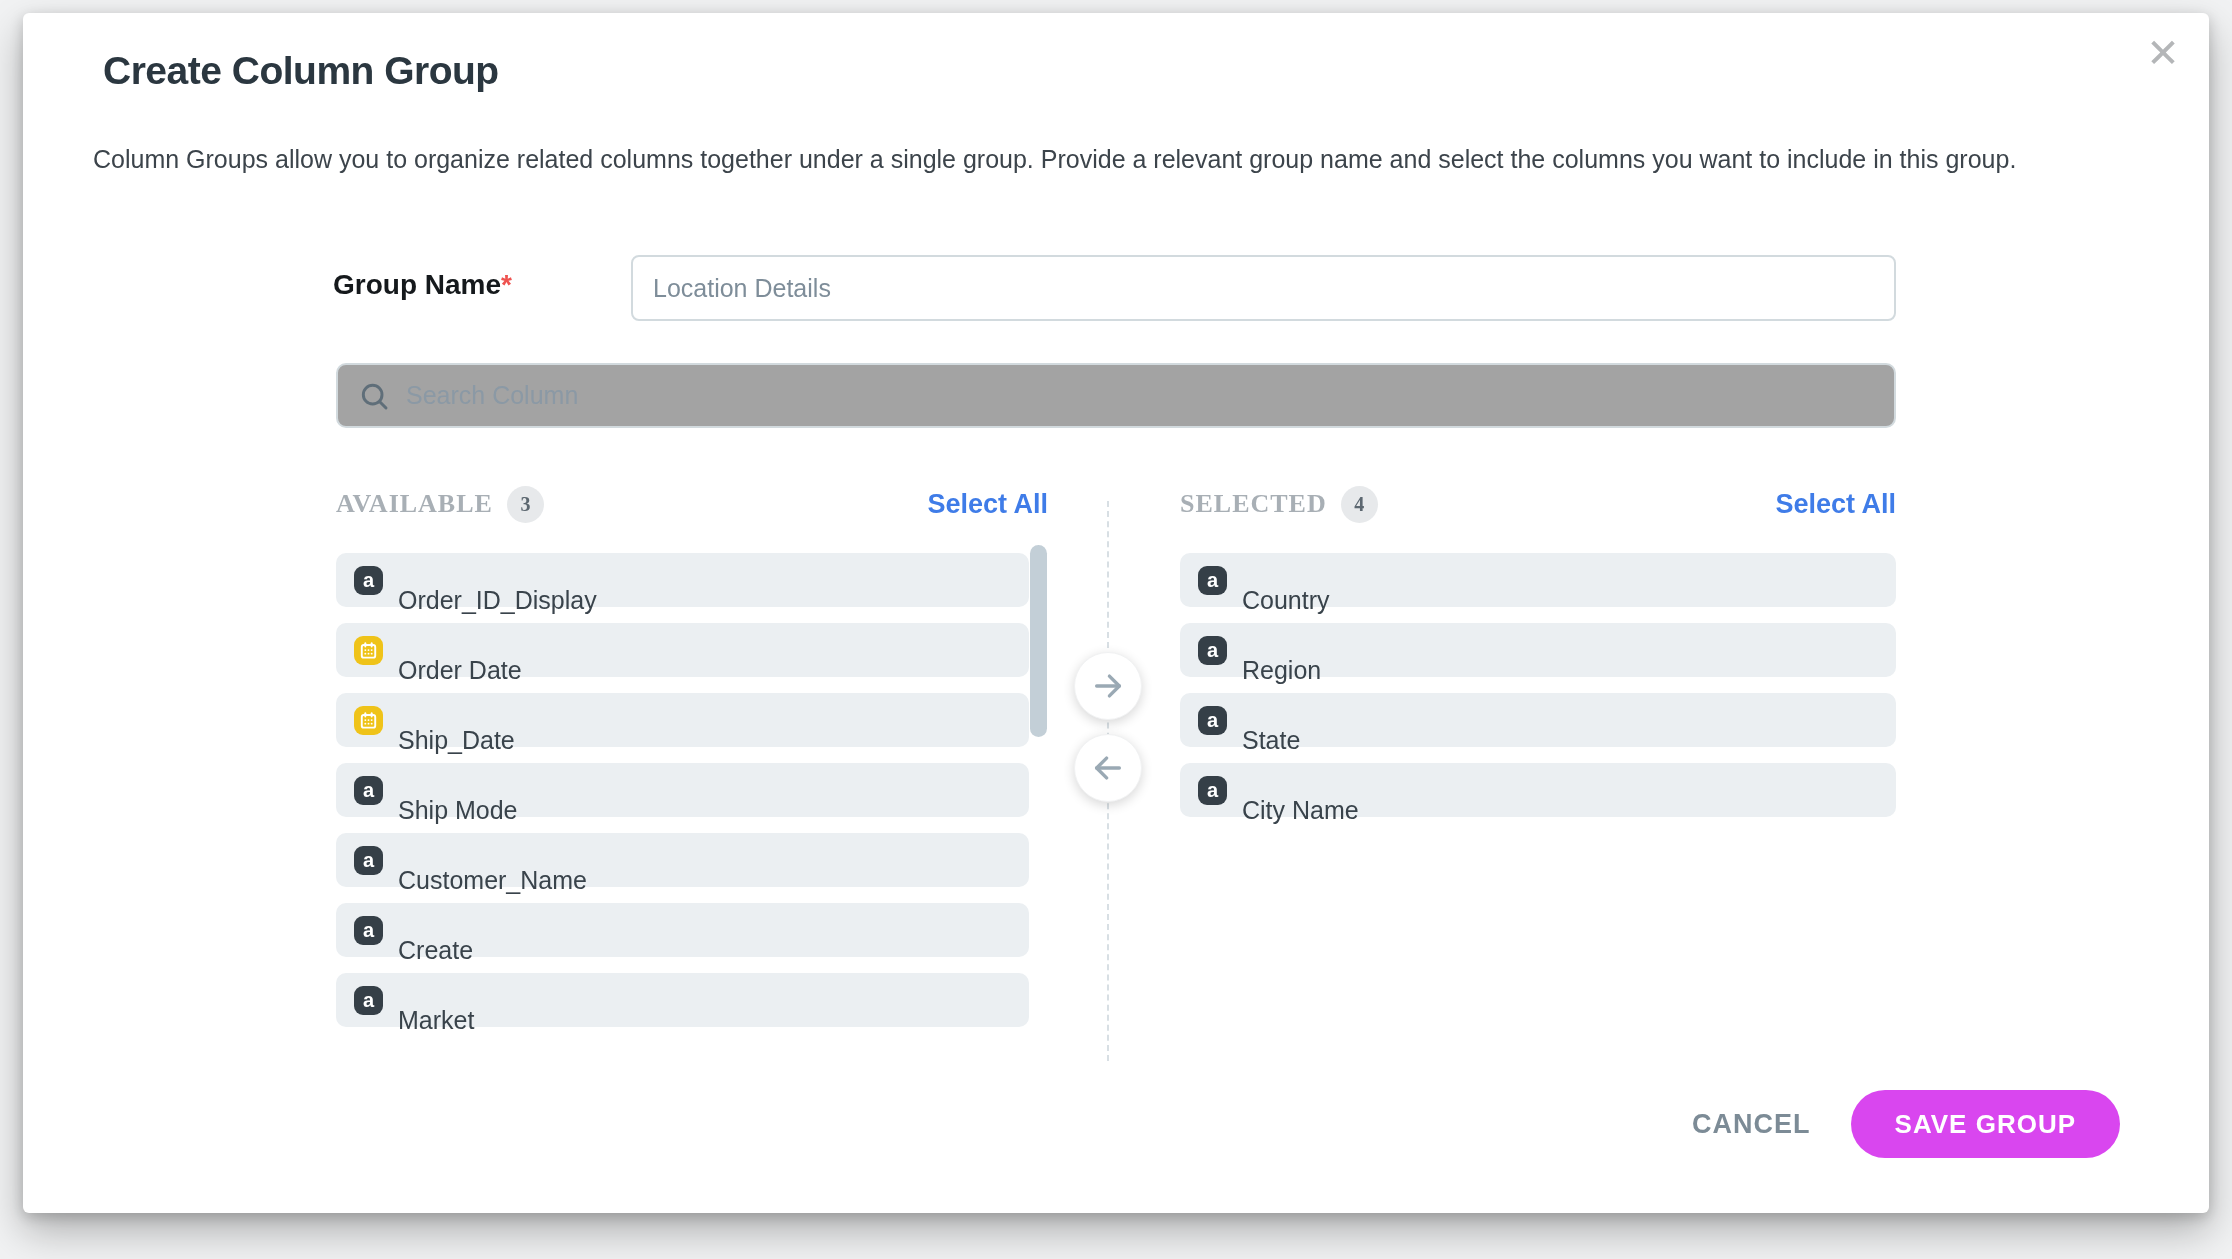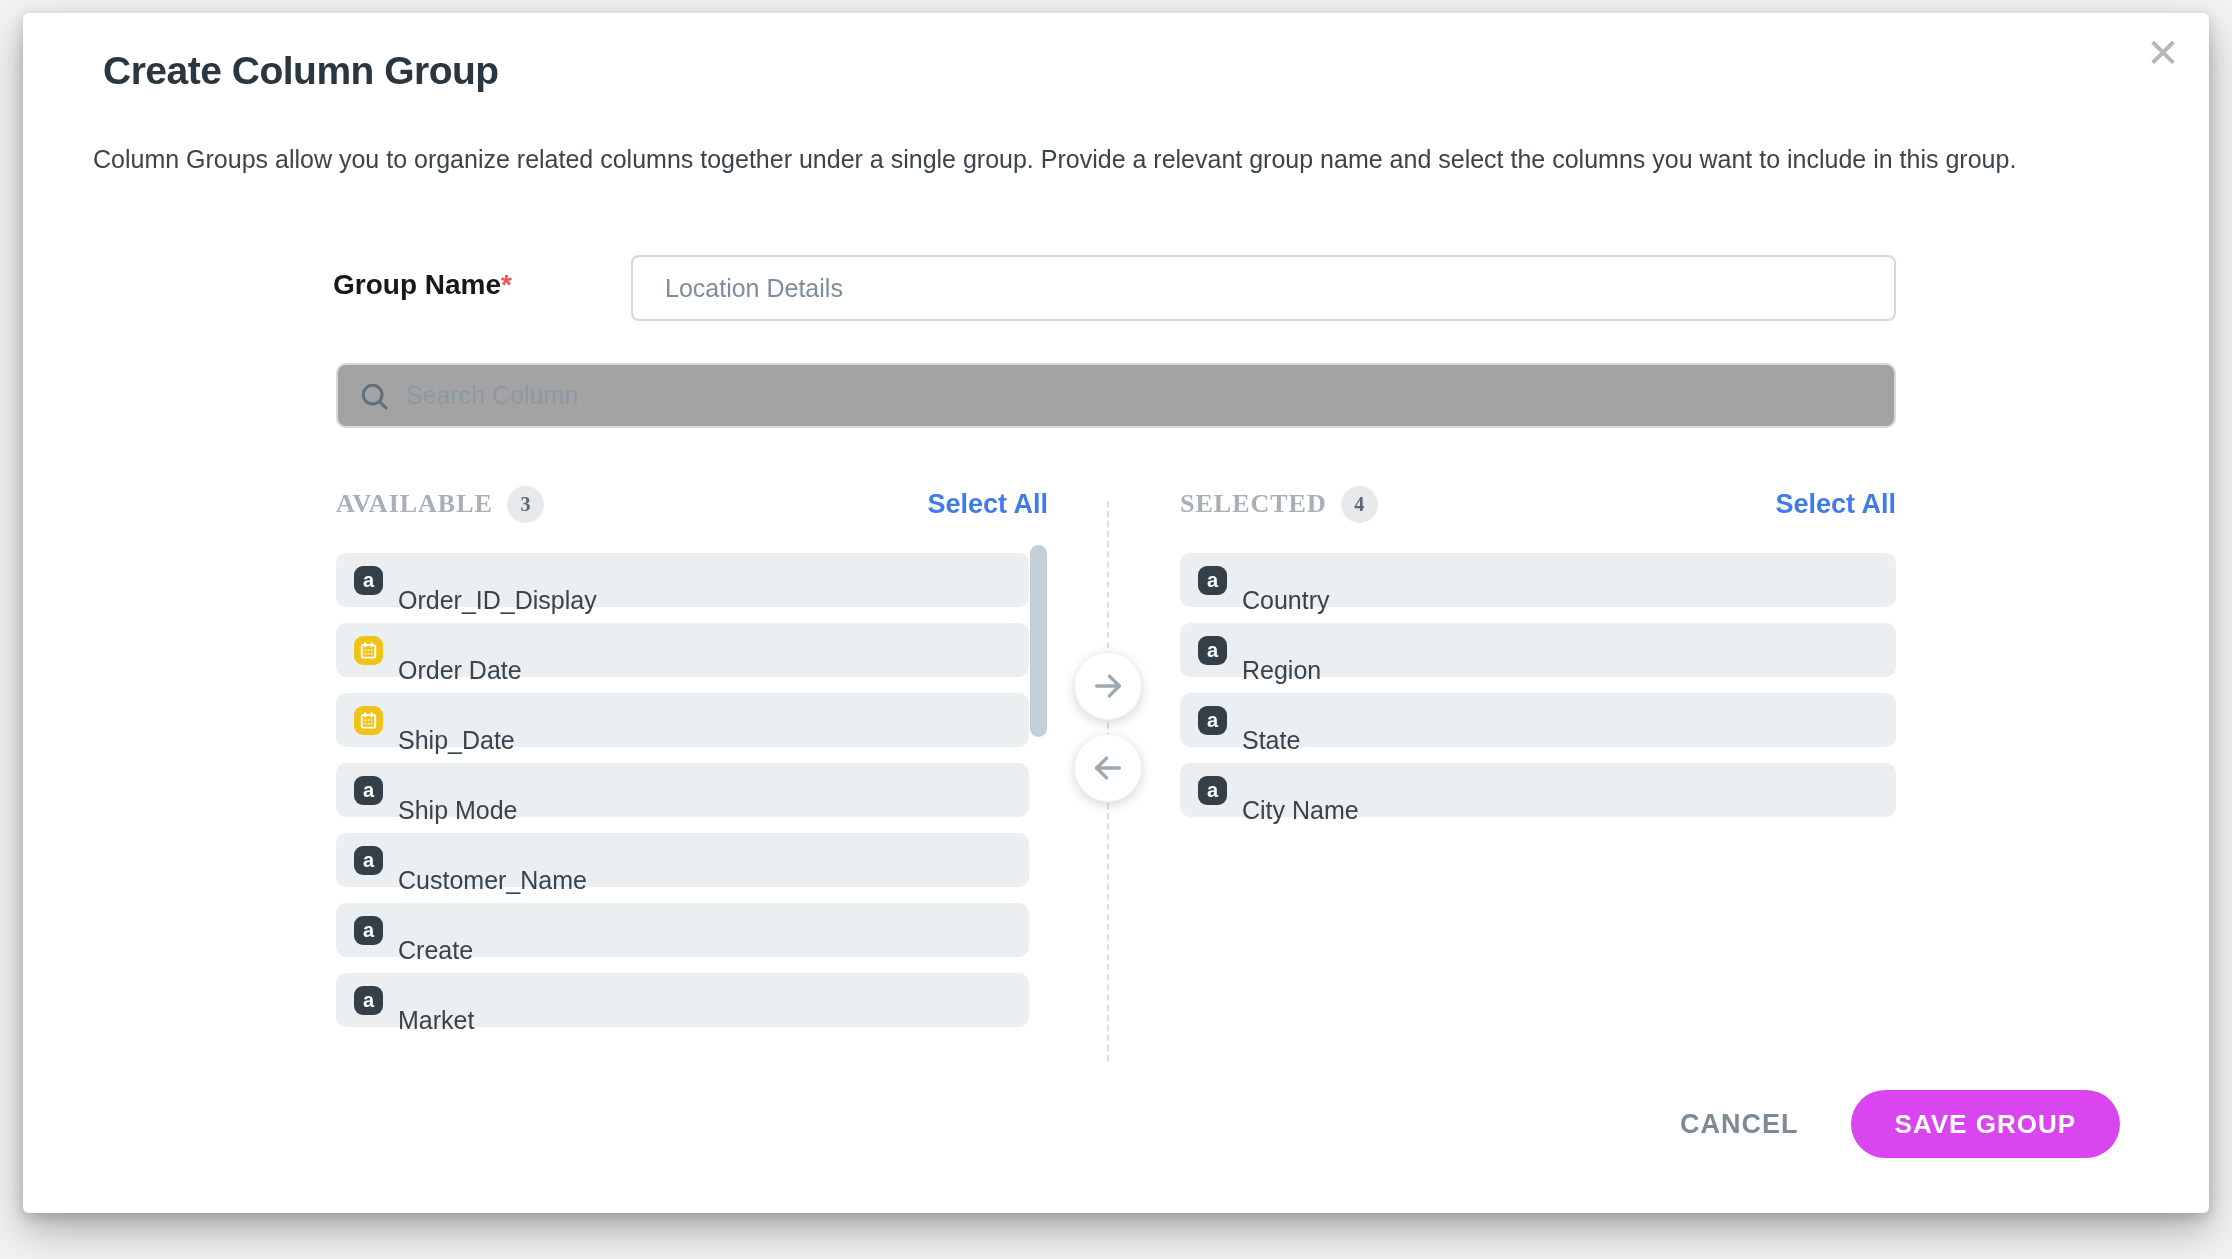--- a/index.html
+++ b/index.html
@@ -28,21 +28,21 @@
     font-size:25px; line-height:45px; color:#3c444b;
   }
   .group-name-label {
     position:absolute; left:310px; top:256px;
     font-size:28px; font-weight:700; color:#15191c;
   }
   .req { color:#ef5350; font-weight:700; }
   .group-name-input {
     position:absolute; left:608px; top:242px; width:1265px; height:66px;
     border:2px solid #d2dade; border-radius:8px; outline:none;
-    padding:0 32px; font-size:25px; color:#7e8d99;
+    padding:0 20px; font-size:25px; color:#7e8d99;
     font-family:"Liberation Sans", sans-serif; background:#fff;
   }
   .search-box {
     position:absolute; left:313px; top:350px; width:1560px; height:65px;
     border:2px solid #d2dade; border-radius:10px; background:#a3a3a3;
     display:flex; align-items:center; padding:0 20px;
   }
   .search-box svg { flex:0 0 auto; }
   .search-input {
     flex:1; border:none; outline:none; margin-left:16px;
@@ -97,21 +97,21 @@
   .transfer-btn {
     position:absolute; left:1051px; width:68px; height:68px; border-radius:50%;
     background:#ffffff; border:1px solid #f1f2f3;
     box-shadow:0 3px 12px rgba(0,0,0,0.16);
     display:flex; align-items:center; justify-content:center; cursor:pointer;
   }
   .transfer-btn.right { top:639px; }
   .transfer-btn.left  { top:721px; }
   .footer {
     position:absolute; right:89px; top:1077px; height:68px;
-    display:flex; align-items:center; gap:52px;
+    display:flex; align-items:center; gap:40px;
   }
   .cancel-btn {
     font-size:27px; font-weight:700; color:#7c8b96; letter-spacing:1px;
     cursor:pointer;
   }
   .save-btn {
     height:68px; padding:0 44px; border-radius:34px; border:none;
     background:#d946ef; color:#ffffff; font-size:26px; font-weight:700;
     letter-spacing:1px; cursor:pointer; display:flex; align-items:center;
     font-family:"Liberation Sans", sans-serif;

